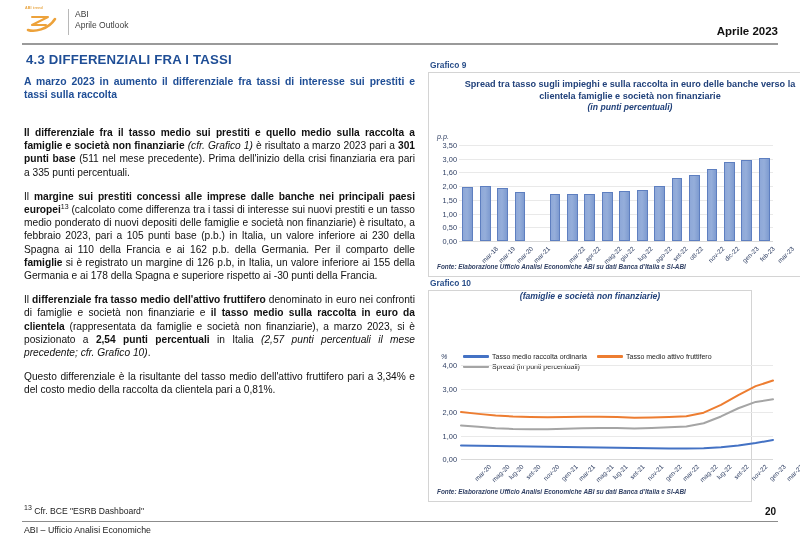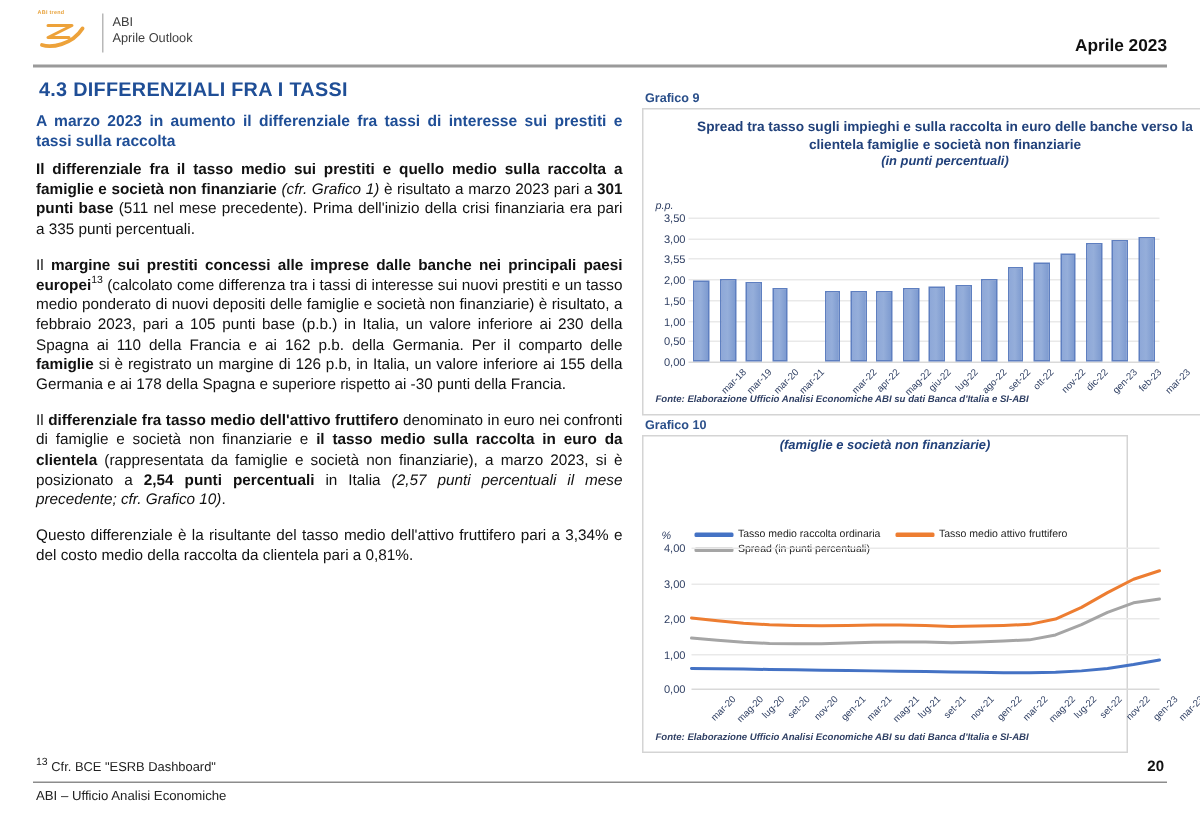--- a/index.html
+++ b/index.html
@@ -48,21 +48,21 @@
   
   .left-col{
     position:absolute;left:22px;top:52px;width:393px;
   }
   .sec-title{
     font-size:13.2px;font-weight:bold;color:#1f4e96;
     letter-spacing:.2px;margin:0 0 8px 4px;
   }
   .sec-sub{
     font-size:10.4px;font-weight:bold;color:#1f4e96;
-    line-height:13px;text-align:justify;margin:0 0 6px 2px;
+    line-height:13px;text-align:justify;margin:0 0 25px 2px;
   }
   p.body{
     font-size:10.2px;line-height:13.2px;text-align:justify;
     margin:0 0 11px 2px;color:#111;
     hyphens:auto;
   }
   p.body b{font-weight:bold;}
   p.body i{font-style:italic;}
   sup{font-size:7px;vertical-align:super;line-height:0;}
 
@@ -184,21 +184,21 @@
           <div class="ylab" style="left: 2px; top: 164px;">0,00</div>
           <div class="gridline" style="left: 30px; width: 314px; top: 154.286px;"></div>
           <div class="ylab" style="left: 2px; top: 150.286px;">0,50</div>
           <div class="gridline" style="left: 30px; width: 314px; top: 140.571px;"></div>
           <div class="ylab" style="left: 2px; top: 136.571px;">1,00</div>
           <div class="gridline" style="left: 30px; width: 314px; top: 126.857px;"></div>
           <div class="ylab" style="left: 2px; top: 122.857px;">1,50</div>
           <div class="gridline" style="left: 30px; width: 314px; top: 113.143px;"></div>
           <div class="ylab" style="left: 2px; top: 109.143px;">2,00</div>
           <div class="gridline" style="left: 30px; width: 314px; top: 99.4286px;"></div>
-          <div class="ylab" style="left: 2px; top: 95.4286px;">3,55</div>
+          <div class="ylab" style="left: 2px; top: 95.4286px;">1,60</div>
           <div class="gridline" style="left: 30px; width: 314px; top: 85.7143px;"></div>
           <div class="ylab" style="left: 2px; top: 81.7143px;">3,00</div>
           <div class="gridline" style="left: 30px; width: 314px; top: 72px;"></div>
           <div class="ylab" style="left: 2px; top: 68px;">3,50</div>
           <div class="bar" title="mar-18: 1,97" style="left: 33.3144px; width: 10.8156px; height: 54.0343px; top: 113.966px; bottom: auto;"></div>
           <div class="xlab" style="left: 44.7222px; top: 172px;">mar-18</div>
           <div class="bar" title="mar-19: 2,00" style="left: 50.7589px; width: 10.8156px; height: 54.8571px; top: 113.143px; bottom: auto;"></div>
           <div class="xlab" style="left: 62.1667px; top: 172px;">mar-19</div>
           <div class="bar" title="mar-20: 1,92" style="left: 68.2033px; width: 10.8156px; height: 52.6629px; top: 115.337px; bottom: auto;"></div>
           <div class="xlab" style="left: 79.6111px; top: 172px;">mar-20</div>

